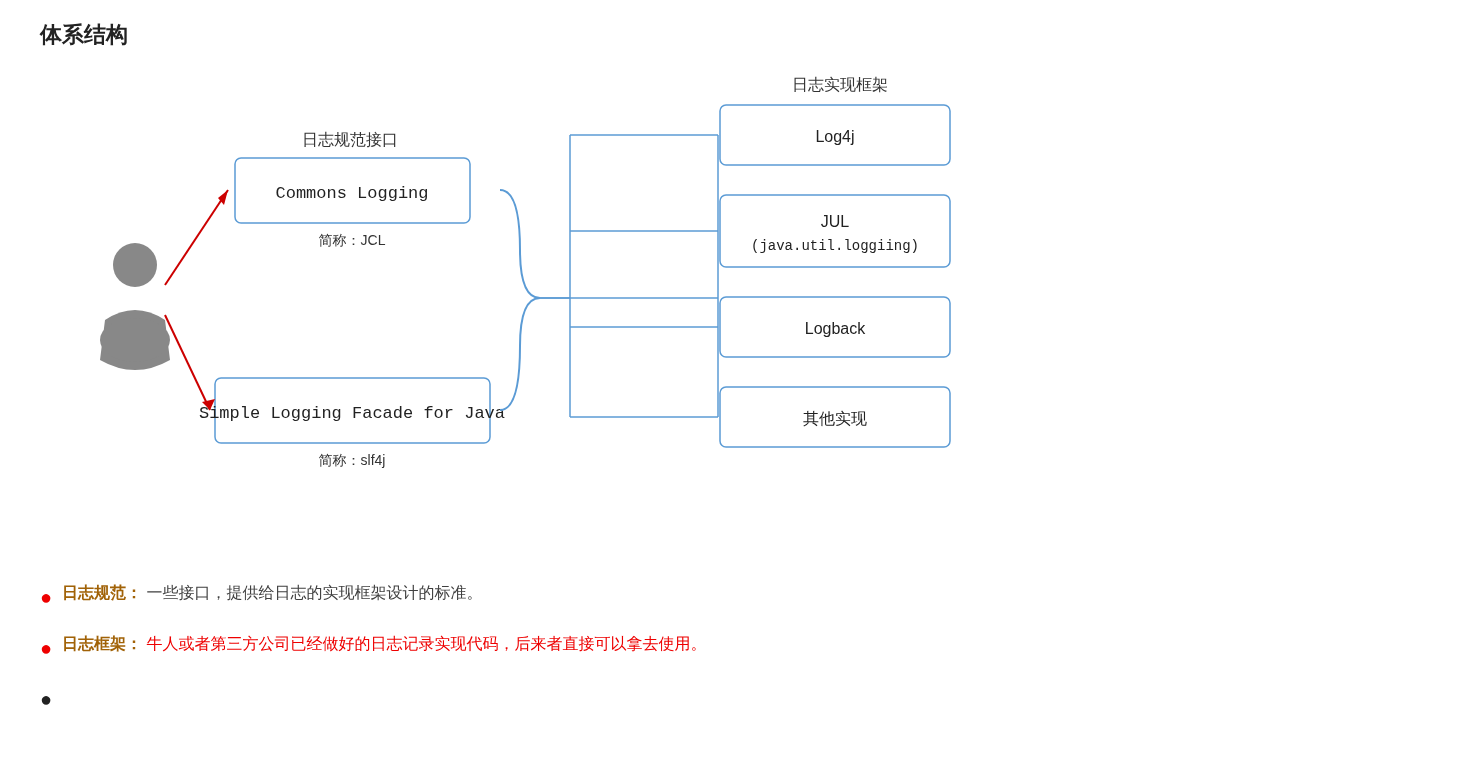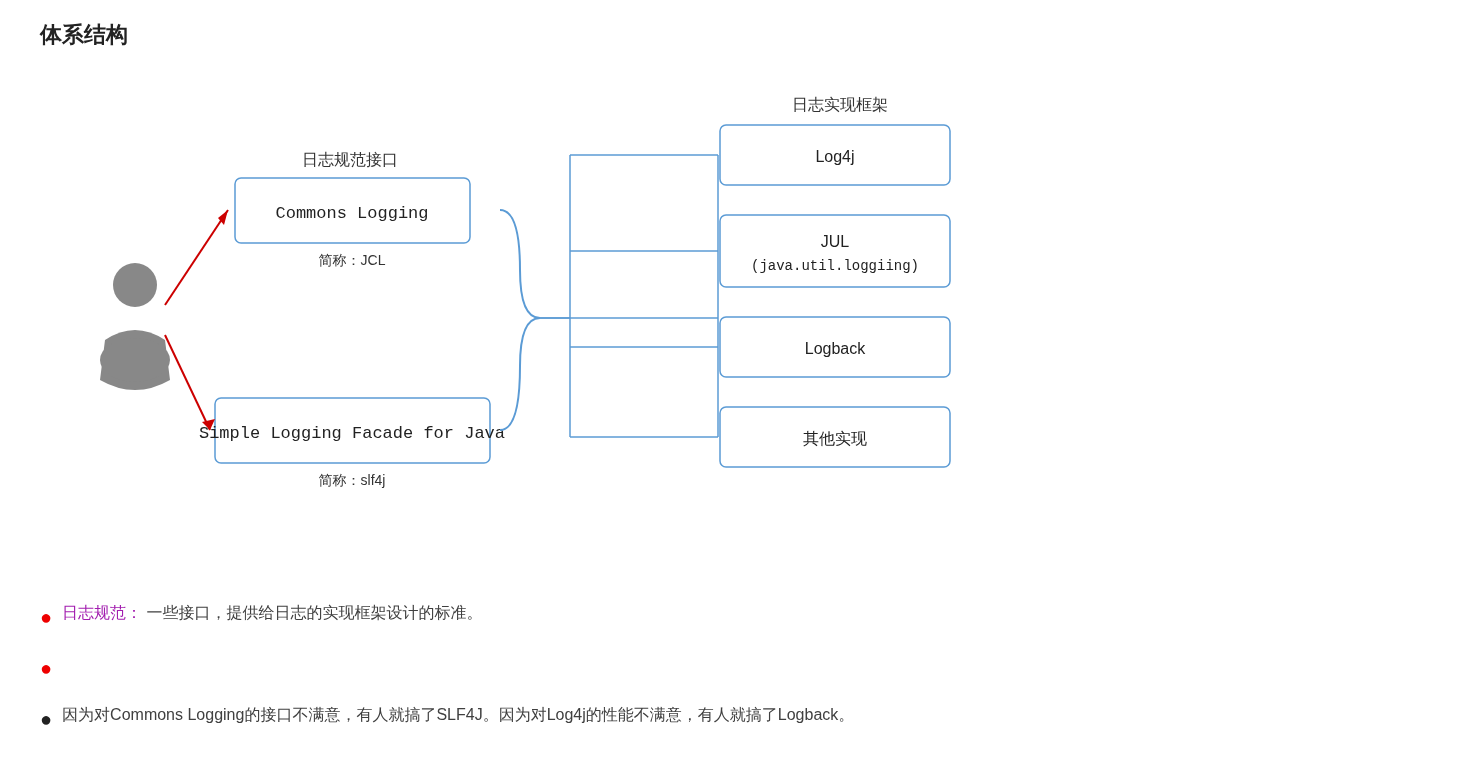--- a/index.html
+++ b/index.html
@@ -7,21 +7,20 @@
       background: #fff;
       font-family: "Microsoft YaHei", "PingFang SC", sans-serif;
       width: 1475px;
       min-height: 759px;
       padding: 20px 40px;
       color: #222;
     }
     .page-title {
       font-size: 22px;
       font-weight: bold;
-      margin-bottom: 20px;
     }
     
     .notes {
       margin-top: 10px;
     }
     .note-item {
       display: flex;
       align-items: flex-start;
       margin-bottom: 18px;
       font-size: 16px;
@@ -35,22 +34,22 @@
       margin-top: 1px;
     }
     .bullet-black {
       color: #222;
       font-size: 20px;
       margin-right: 10px;
       flex-shrink: 0;
       margin-top: 1px;
     }
     .note-key {
-      font-weight: normal;
-      color: #a21caf;
+      font-weight: bold;
+      color: #a16207;
     }
     .note-val-red {
       color: #e00;
     }
     .note-val {
       color: #404040;
     }
     
     .diagram-svg-container {
       width: 900px;
@@ -133,19 +132,22 @@
   <div class="note-item">
     <span class="bullet">●</span>
     <span>
       <span class="note-key">日志规范：</span>
       <span class="note-val">一些接口，提供给日志的实现框架设计的标准。</span>
     </span>
   </div>
 
   <div class="note-item">
     <span class="bullet">●</span>
+    <span>
+      <span class="note-key">日志框架：</span>
+      <span class="note-val-red">牛人或者第三方公司已经做好的日志记录实现代码，后来者直接可以拿去使用。</span>
+    </span>
   </div>
 
   <div class="note-item">
     <span class="bullet-black">●</span>
-    <span class="note-val">因为对Commons Logging的接口不满意，有人就搞了SLF4J。因为对Log4j的性能不满意，有人就搞了Logback。</span>
   </div>
 </div>
 
 </body></html>

